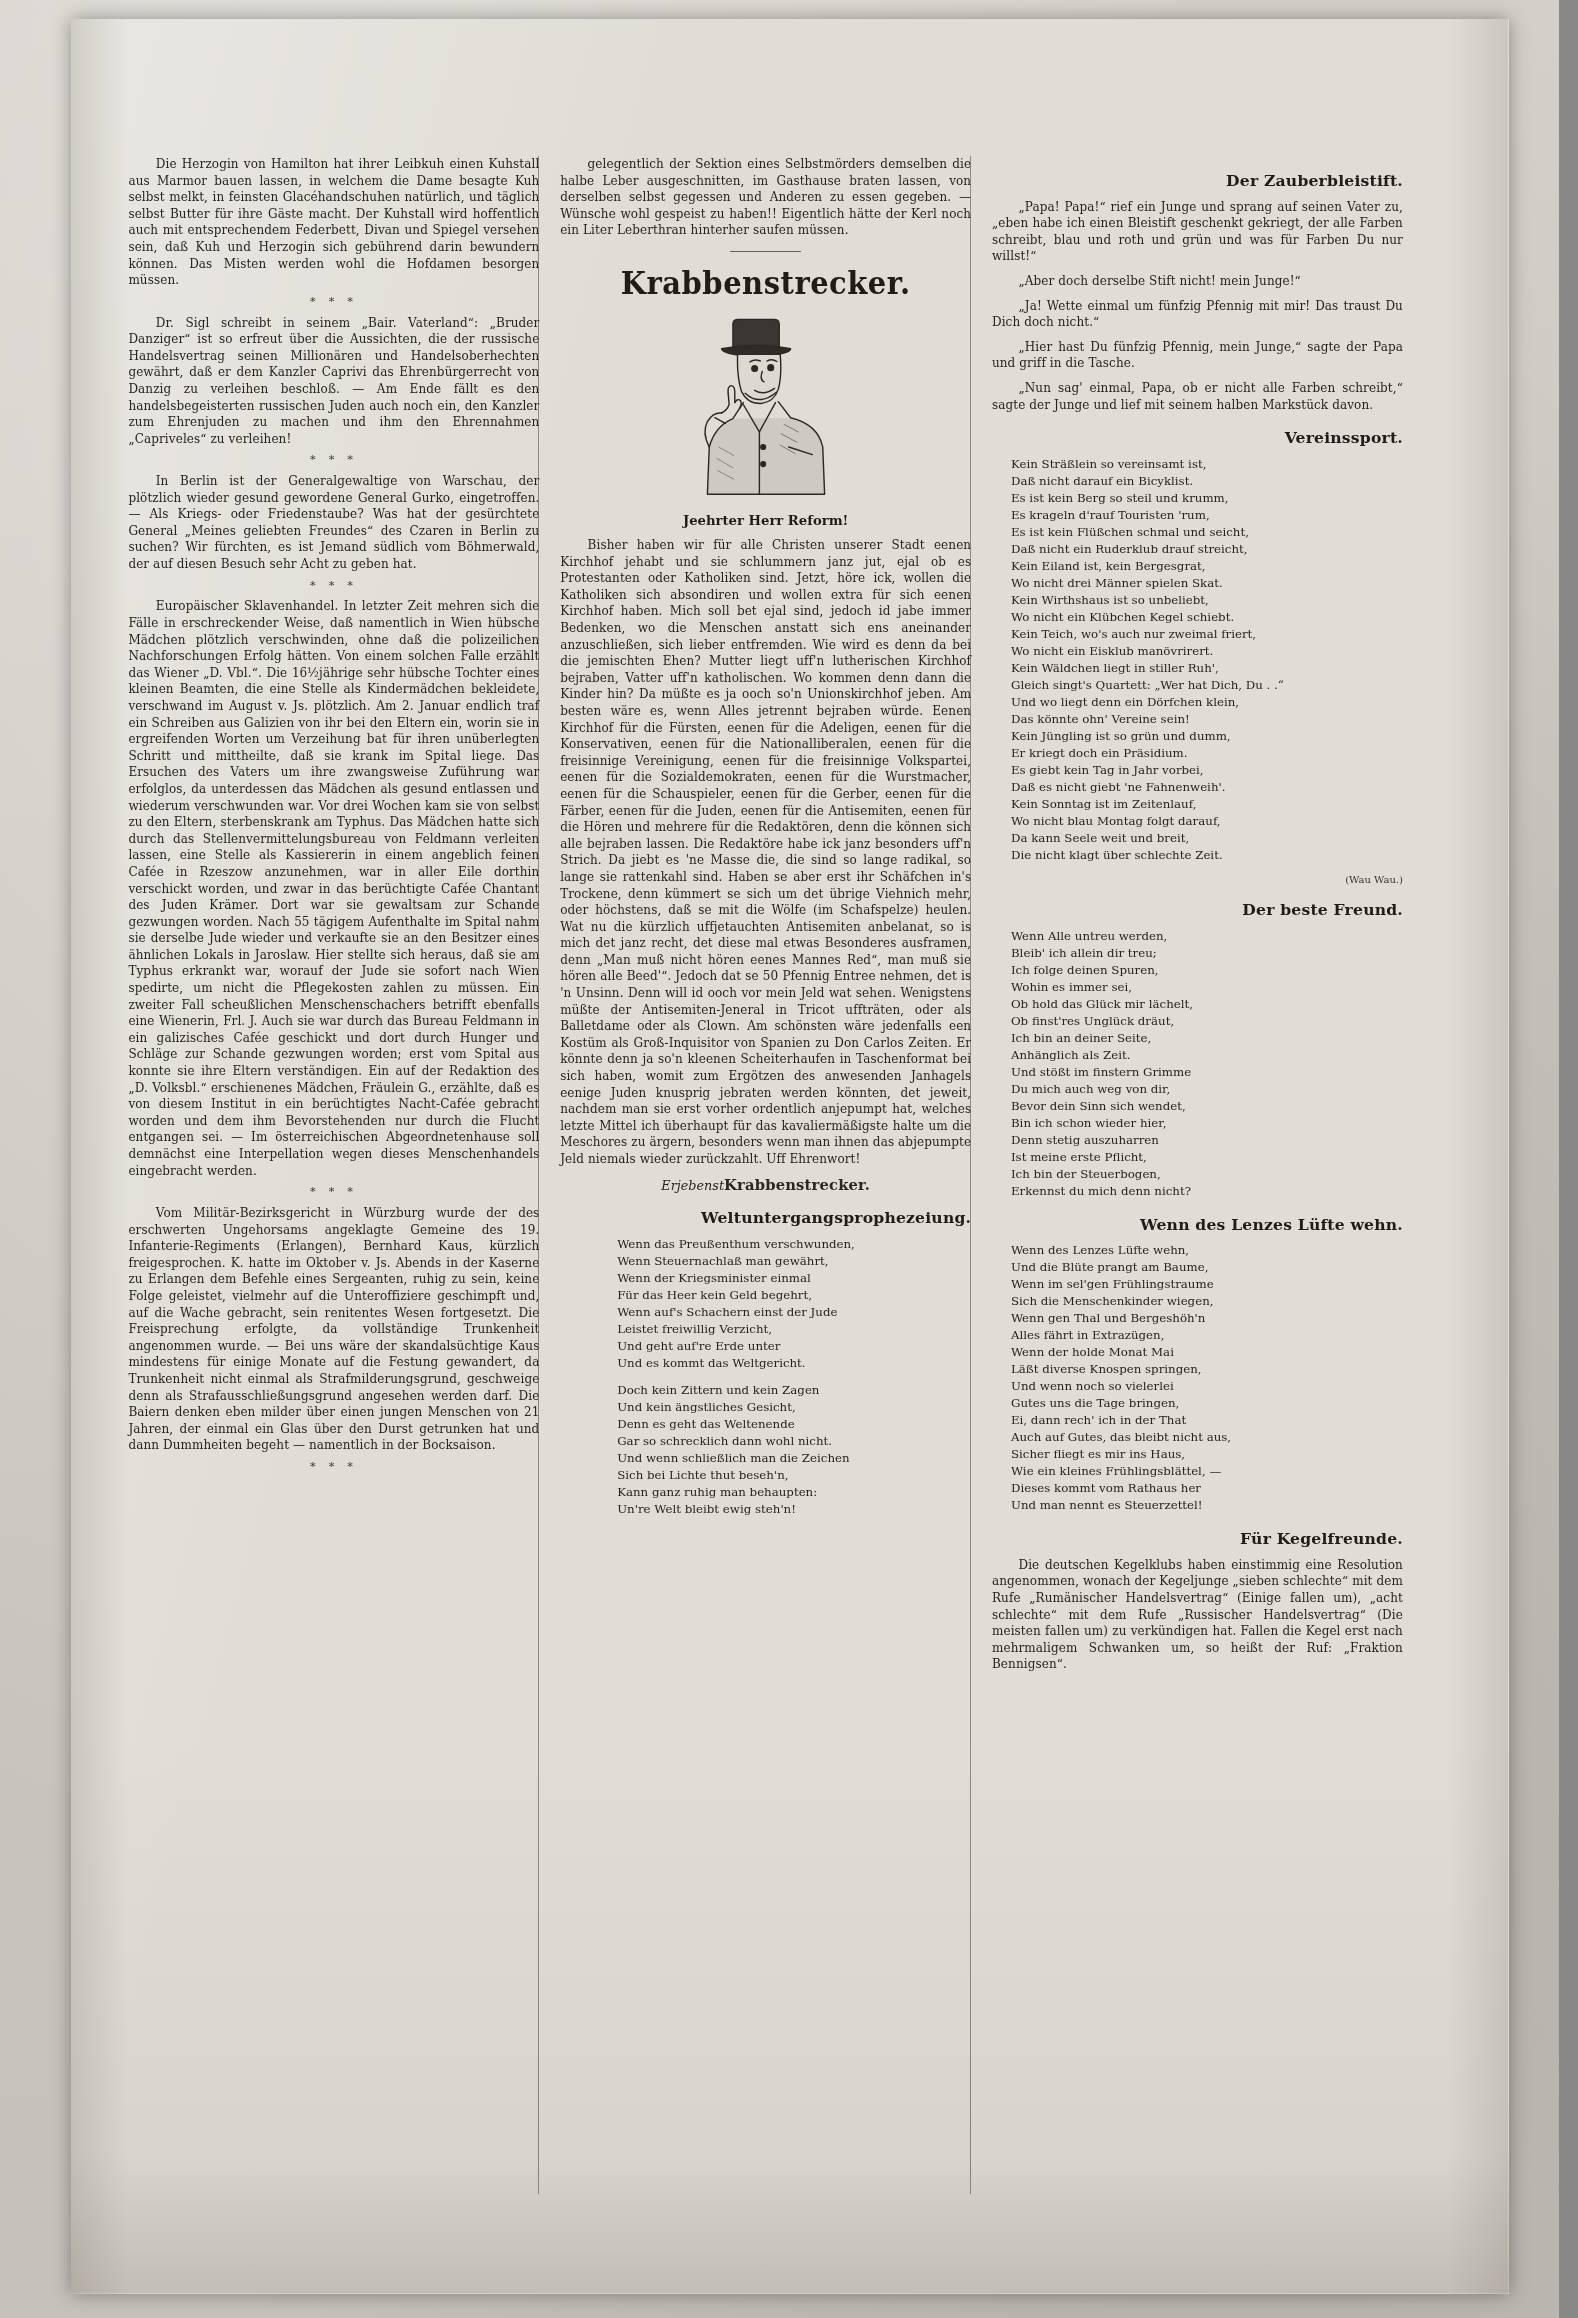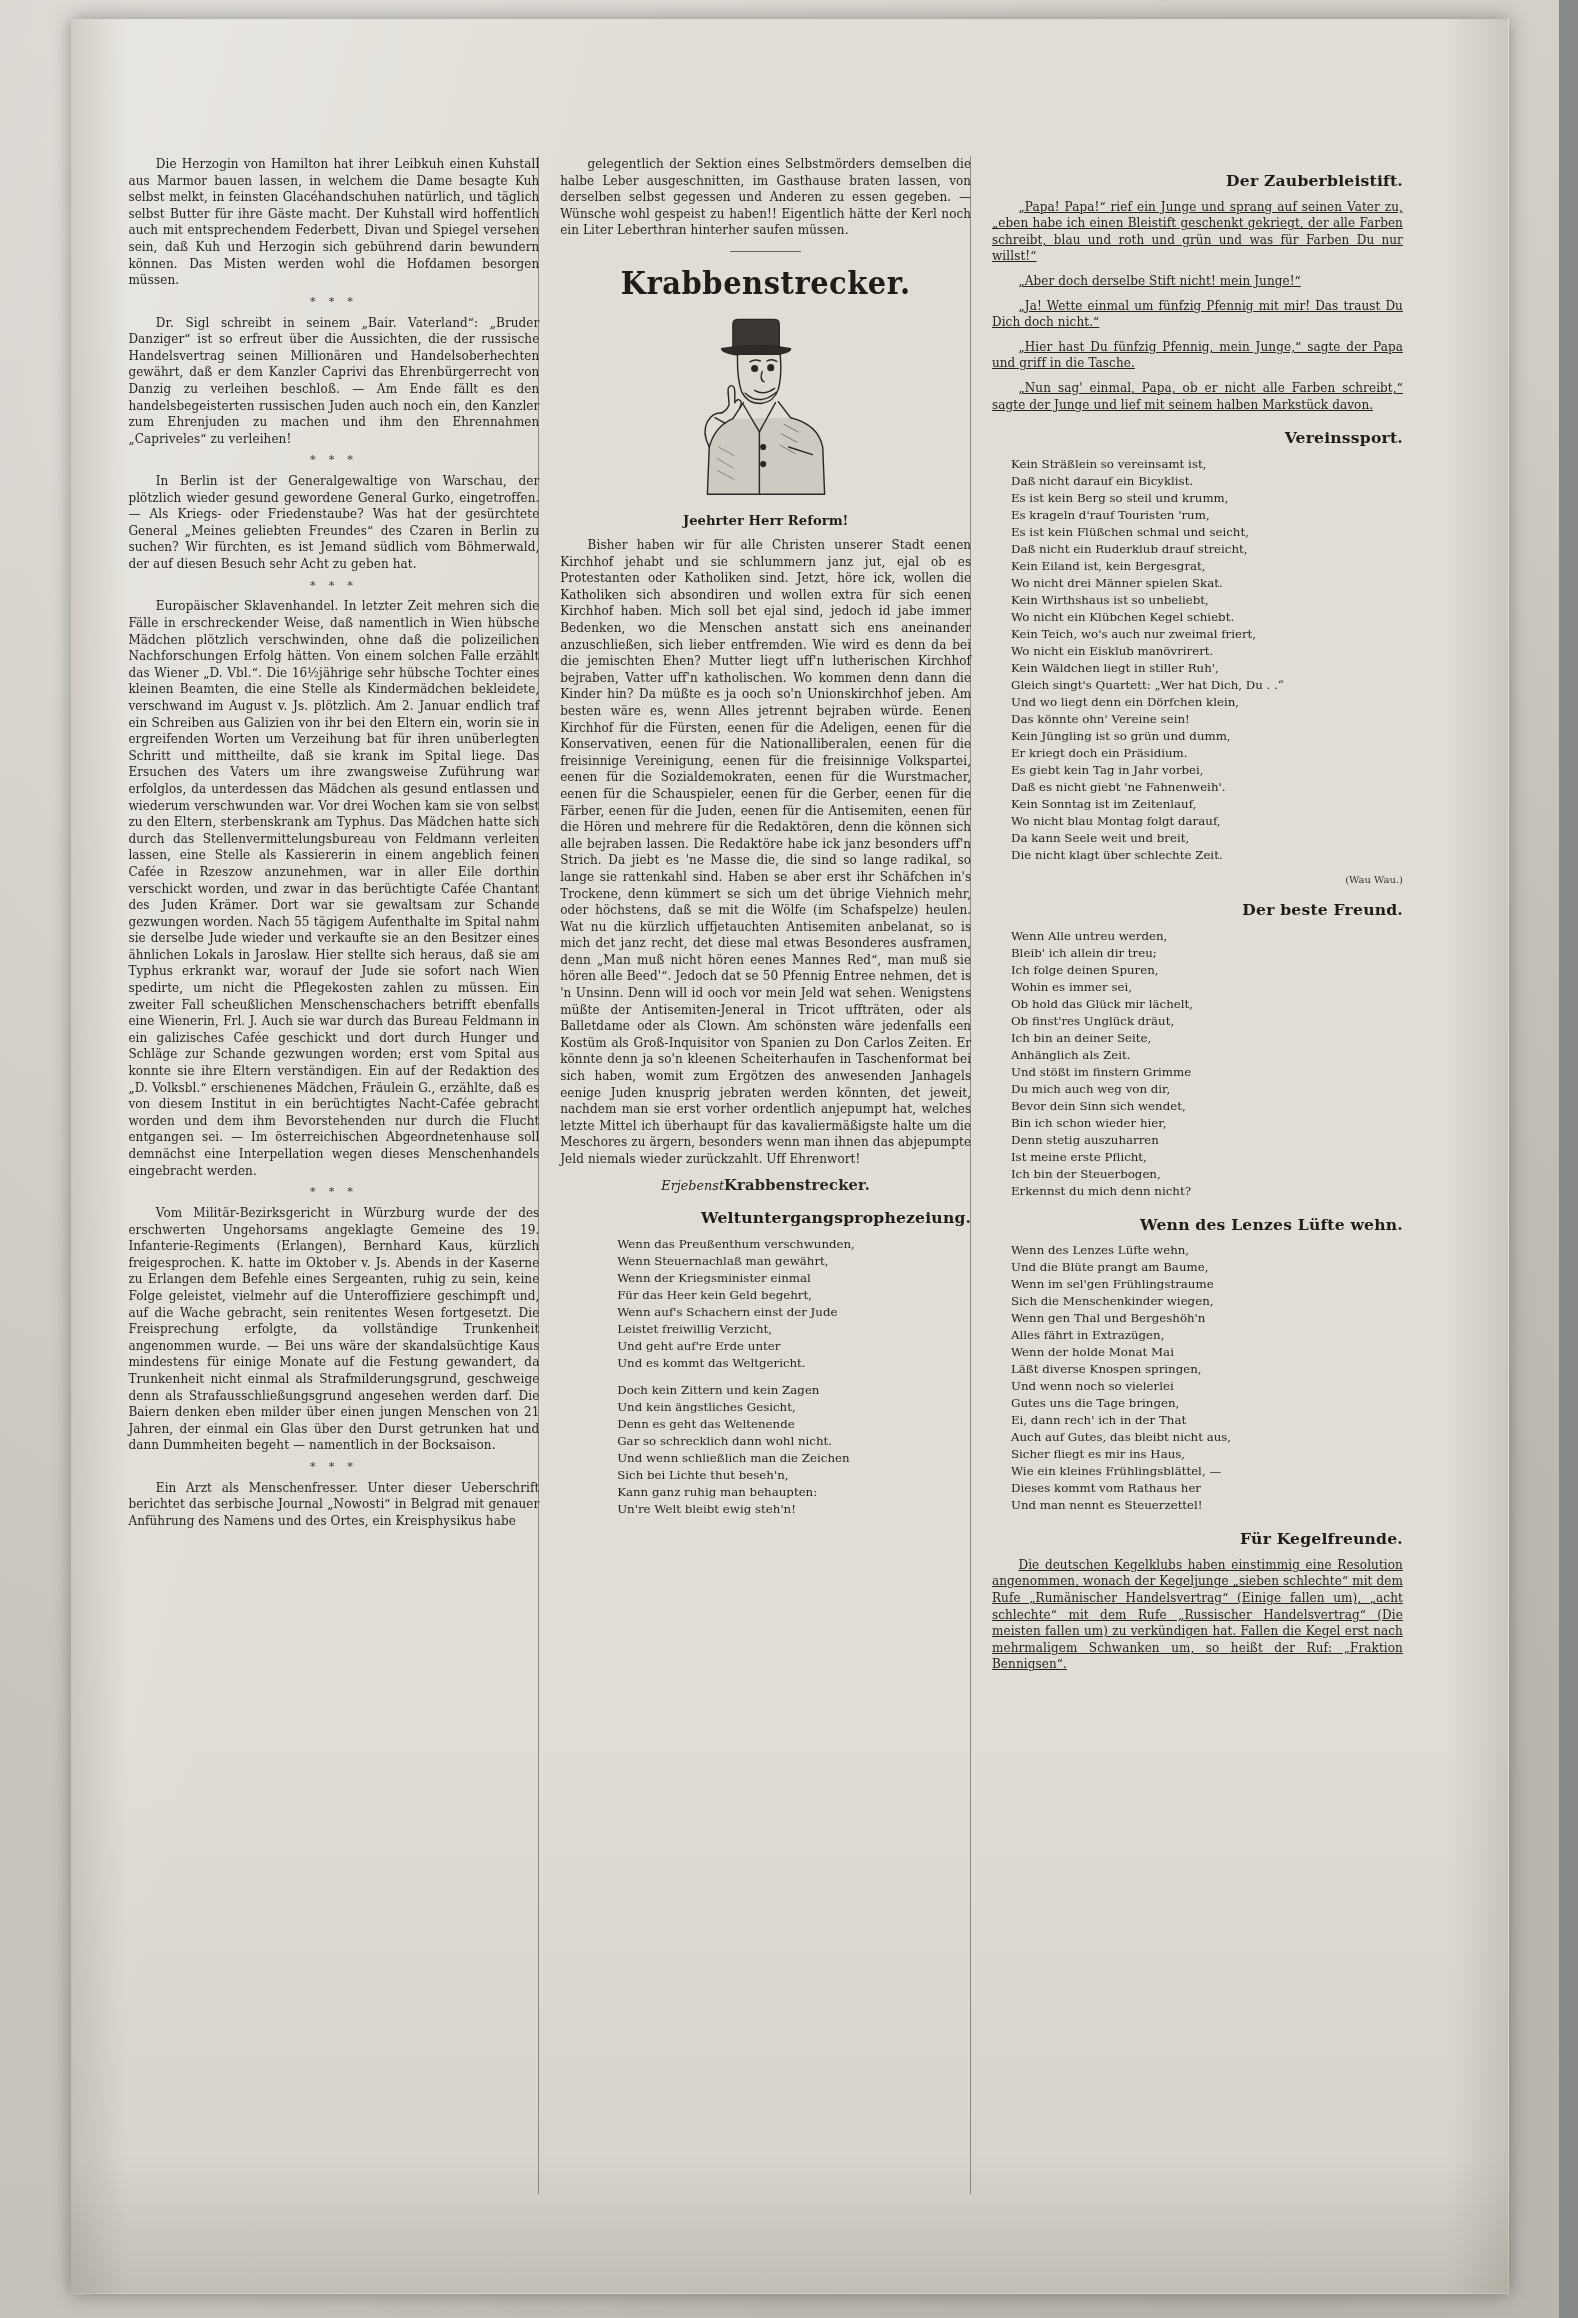--- a/index.html
+++ b/index.html
@@ -170,21 +170,21 @@
   
   .illus {
     width: 208px;
     height: 199px;
     margin: 2.8px auto 1.9px auto;
     position: relative;
   }
   .illus svg { display: block; }
 
   .col-right .verse { padding-left: 19px; }
-  .col-right p.body { text-indent: 26.5px; text-decoration: underline; }
+  .col-right p.body { text-indent: 26.5px; }
 </style>
 </head>
 <body>
 
 <div class="page">
   <div class="sheet"></div>
   <div class="stain left-band"></div>
   <div class="stain right-band"></div>
   <div class="stain bottom-band"></div>
 
@@ -194,21 +194,20 @@
       <p class="body">Die Herzogin von Hamilton hat ihrer Leibkuh einen Kuhstall aus Marmor bauen lassen, in welchem die Dame besagte Kuh selbst melkt, in feinsten Glacéhandschuhen natürlich, und täglich selbst Butter für ihre Gäste macht. Der Kuhstall wird hoffentlich auch mit entsprechendem Federbett, Divan und Spiegel versehen sein, daß Kuh und Herzogin sich gebührend darin bewundern können. Das Misten werden wohl die Hofdamen besorgen müssen.</p>
       <div class="sep">* * *</div>
       <p class="body">Dr. Sigl schreibt in seinem „Bair. Vaterland“: „Bruder Danziger“ ist so erfreut über die Aussichten, die der russische Handelsvertrag seinen Millionären und Handelsoberhechten gewährt, daß er dem Kanzler Caprivi das Ehrenbürgerrecht von Danzig zu verleihen beschloß. — Am Ende fällt es den handelsbegeisterten russischen Juden auch noch ein, den Kanzler zum Ehrenjuden zu machen und ihm den Ehrennahmen „Capriveles“ zu verleihen!</p>
       <div class="sep">* * *</div>
       <p class="body">In Berlin ist der Generalgewaltige von Warschau, der plötzlich wieder gesund gewordene General Gurko, eingetroffen. — Als Kriegs- oder Friedenstaube? Was hat der gesürchtete General „Meines geliebten Freundes“ des Czaren in Berlin zu suchen? Wir fürchten, es ist Jemand südlich vom Böhmerwald, der auf diesen Besuch sehr Acht zu geben hat.</p>
       <div class="sep">* * *</div>
       <p class="body">Europäischer Sklavenhandel. In letzter Zeit mehren sich die Fälle in erschreckender Weise, daß namentlich in Wien hübsche Mädchen plötzlich verschwinden, ohne daß die polizeilichen Nachforschungen Erfolg hätten. Von einem solchen Falle erzählt das Wiener „D. Vbl.“. Die 16½jährige sehr hübsche Tochter eines kleinen Beamten, die eine Stelle als Kindermädchen bekleidete, verschwand im August v. Js. plötzlich. Am 2. Januar endlich traf ein Schreiben aus Galizien von ihr bei den Eltern ein, worin sie in ergreifenden Worten um Verzeihung bat für ihren unüberlegten Schritt und mittheilte, daß sie krank im Spital liege. Das Ersuchen des Vaters um ihre zwangsweise Zuführung war erfolglos, da unterdessen das Mädchen als gesund entlassen und wiederum verschwunden war. Vor drei Wochen kam sie von selbst zu den Eltern, sterbenskrank am Typhus. Das Mädchen hatte sich durch das Stellenvermittelungsbureau von Feldmann verleiten lassen, eine Stelle als Kassiererin in einem angeblich feinen Cafée in Rzeszow anzunehmen, war in aller Eile dorthin verschickt worden, und zwar in das berüchtigte Cafée Chantant des Juden Krämer. Dort war sie gewaltsam zur Schande gezwungen worden. Nach 55 tägigem Aufenthalte im Spital nahm sie derselbe Jude wieder und verkaufte sie an den Besitzer eines ähnlichen Lokals in Jaroslaw. Hier stellte sich heraus, daß sie am Typhus erkrankt war, worauf der Jude sie sofort nach Wien spedirte, um nicht die Pflegekosten zahlen zu müssen. Ein zweiter Fall scheußlichen Menschenschachers betrifft ebenfalls eine Wienerin, Frl. J. Auch sie war durch das Bureau Feldmann in ein galizisches Cafée geschickt und dort durch Hunger und Schläge zur Schande gezwungen worden; erst vom Spital aus konnte sie ihre Eltern verständigen. Ein auf der Redaktion des „D. Volksbl.“ erschienenes Mädchen, Fräulein G., erzählte, daß es von diesem Institut in ein berüchtigtes Nacht-Cafée gebracht worden und dem ihm Bevorstehenden nur durch die Flucht entgangen sei. — Im österreichischen Abgeordnetenhause soll demnächst eine Interpellation wegen dieses Menschenhandels eingebracht werden.</p>
       <div class="sep">* * *</div>
       <p class="body">Vom Militär-Bezirksgericht in Würzburg wurde der des erschwerten Ungehorsams angeklagte Gemeine des 19. Infanterie-Regiments (Erlangen), Bernhard Kaus, kürzlich freigesprochen. K. hatte im Oktober v. Js. Abends in der Kaserne zu Erlangen dem Befehle eines Sergeanten, ruhig zu sein, keine Folge geleistet, vielmehr auf die Unteroffiziere geschimpft und, auf die Wache gebracht, sein renitentes Wesen fortgesetzt. Die Freisprechung erfolgte, da vollständige Trunkenheit angenommen wurde. — Bei uns wäre der skandalsüchtige Kaus mindestens für einige Monate auf die Festung gewandert, da Trunkenheit nicht einmal als Strafmilderungsgrund, geschweige denn als Strafausschließungsgrund angesehen werden darf. Die Baiern denken eben milder über einen jungen Menschen von 21 Jahren, der einmal ein Glas über den Durst getrunken hat und dann Dummheiten begeht — namentlich in der Bocksaison.</p>
       <div class="sep">* * *</div>
-      <p class="body">Ein Arzt als Menschenfresser. Unter dieser Ueberschrift berichtet das serbische Journal „Nowosti“ in Belgrad mit genauer Anführung des Namens und des Ortes, ein Kreisphysikus habe</p>
     </div>
 
     <div class="col col-mid">
       <p class="body">gelegentlich der Sektion eines Selbstmörders demselben die halbe Leber ausgeschnitten, im Gasthause braten lassen, von derselben selbst gegessen und Anderen zu essen gegeben. — Wünsche wohl gespeist zu haben!! Eigentlich hätte der Kerl noch ein Liter Leberthran hinterher saufen müssen.</p>
       <div class="rule"></div>
 
       <h1 class="masthead">Krabbenstrecker.</h1>
 
       <div class="illus">
         <svg width="208" height="199" viewBox="0 0 440 420" xmlns="http://www.w3.org/2000/svg">

